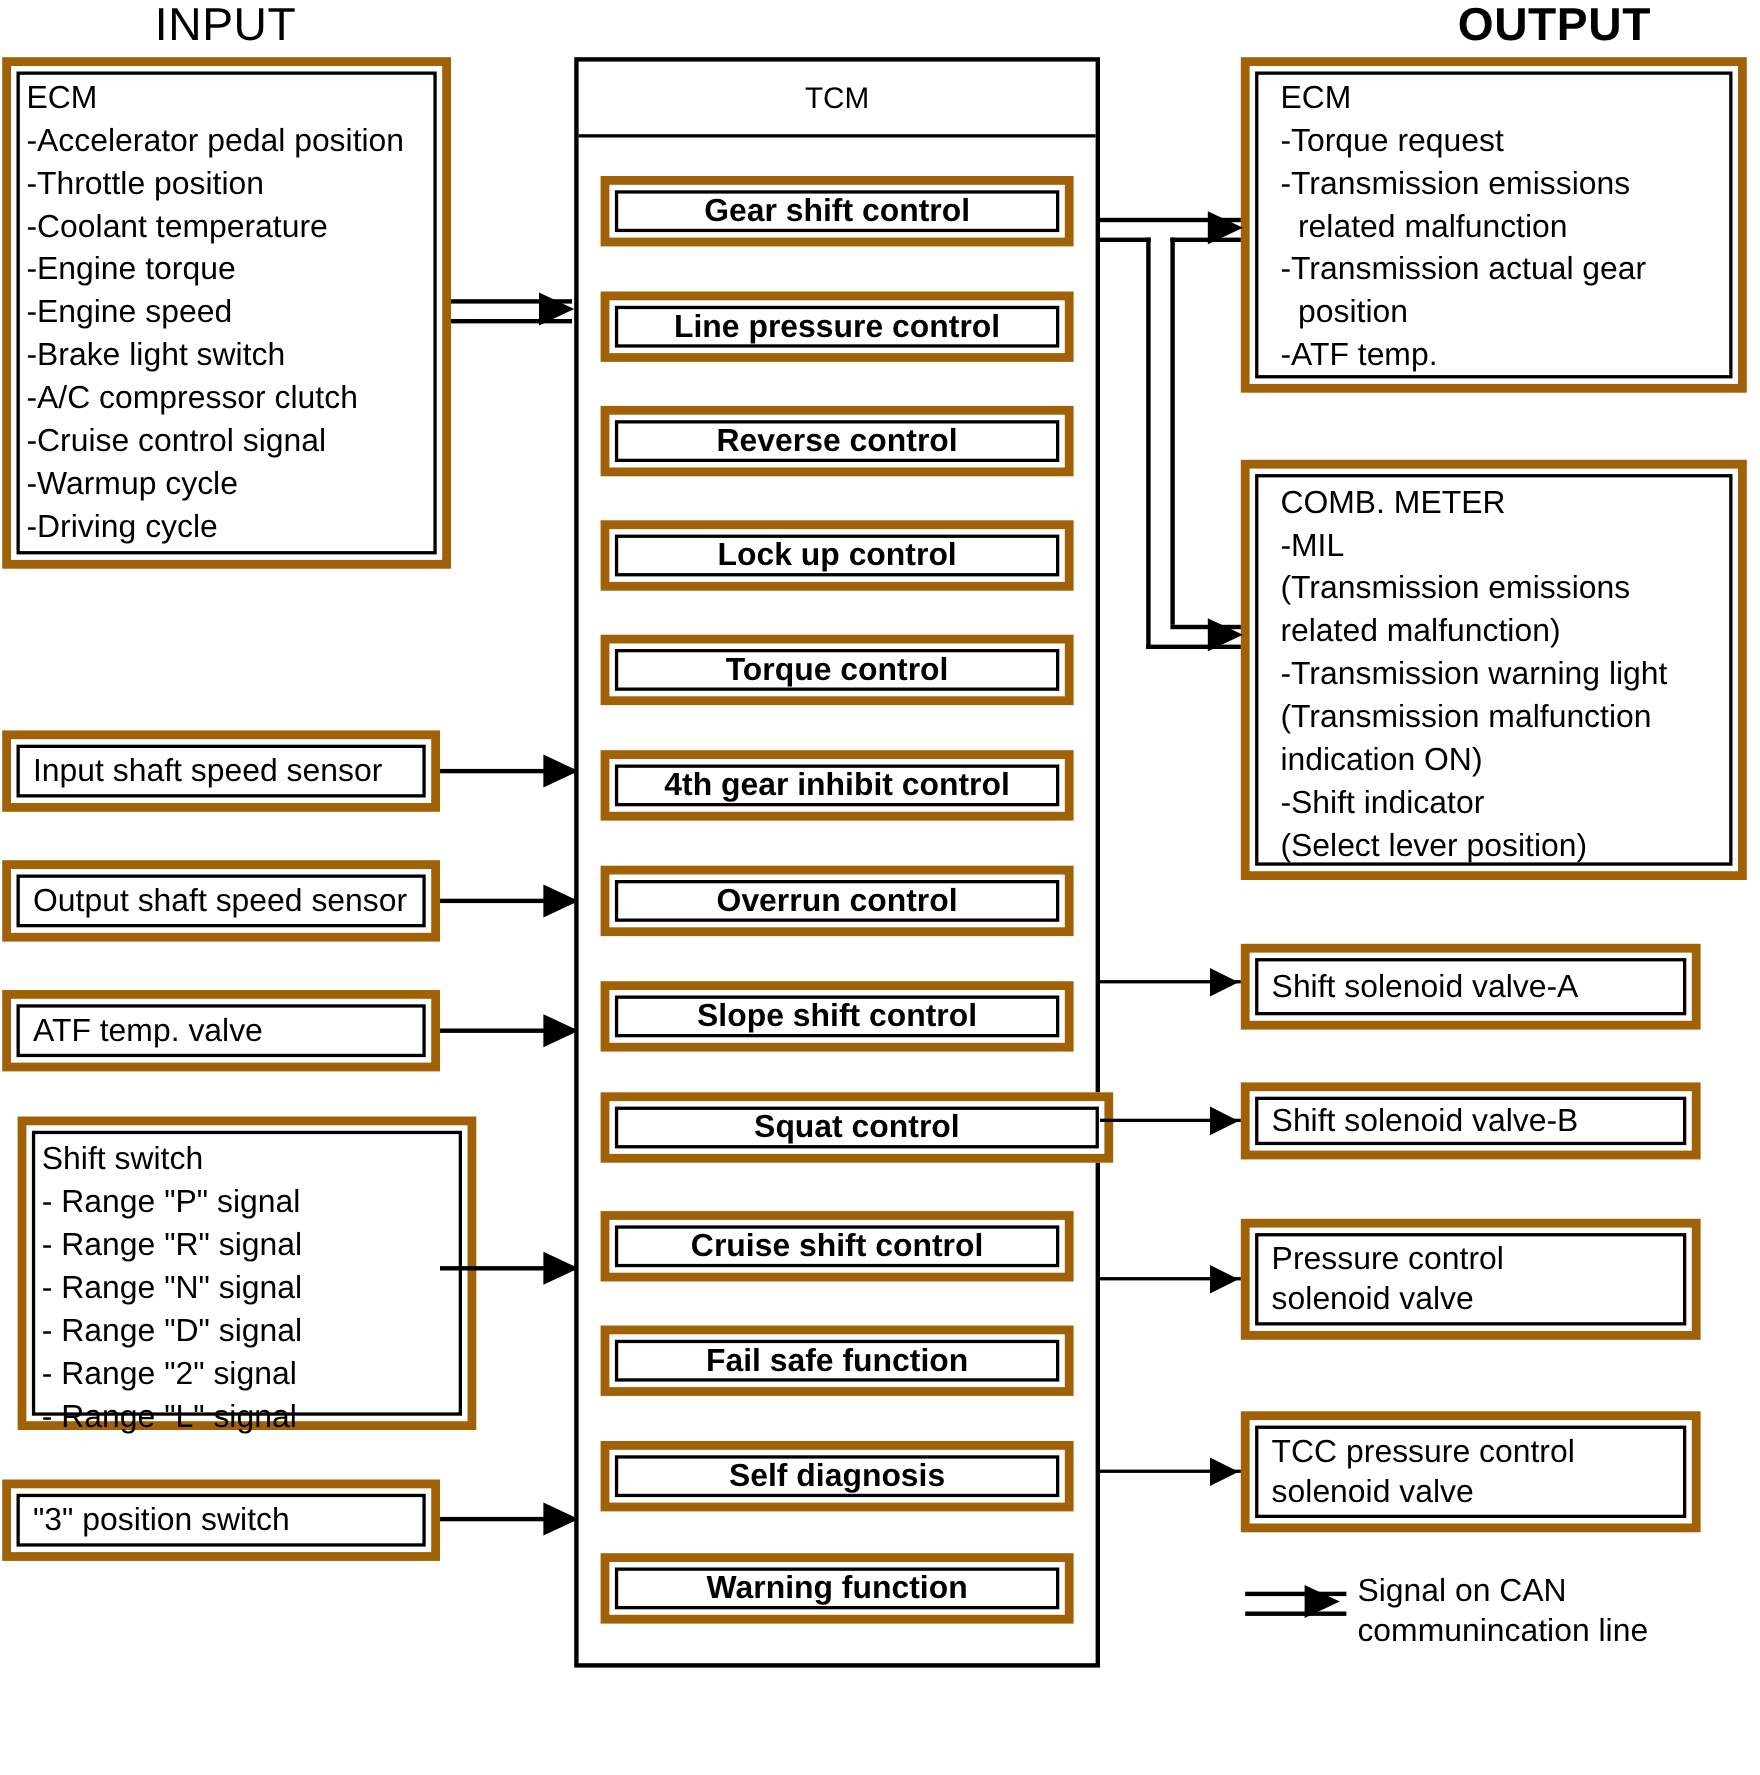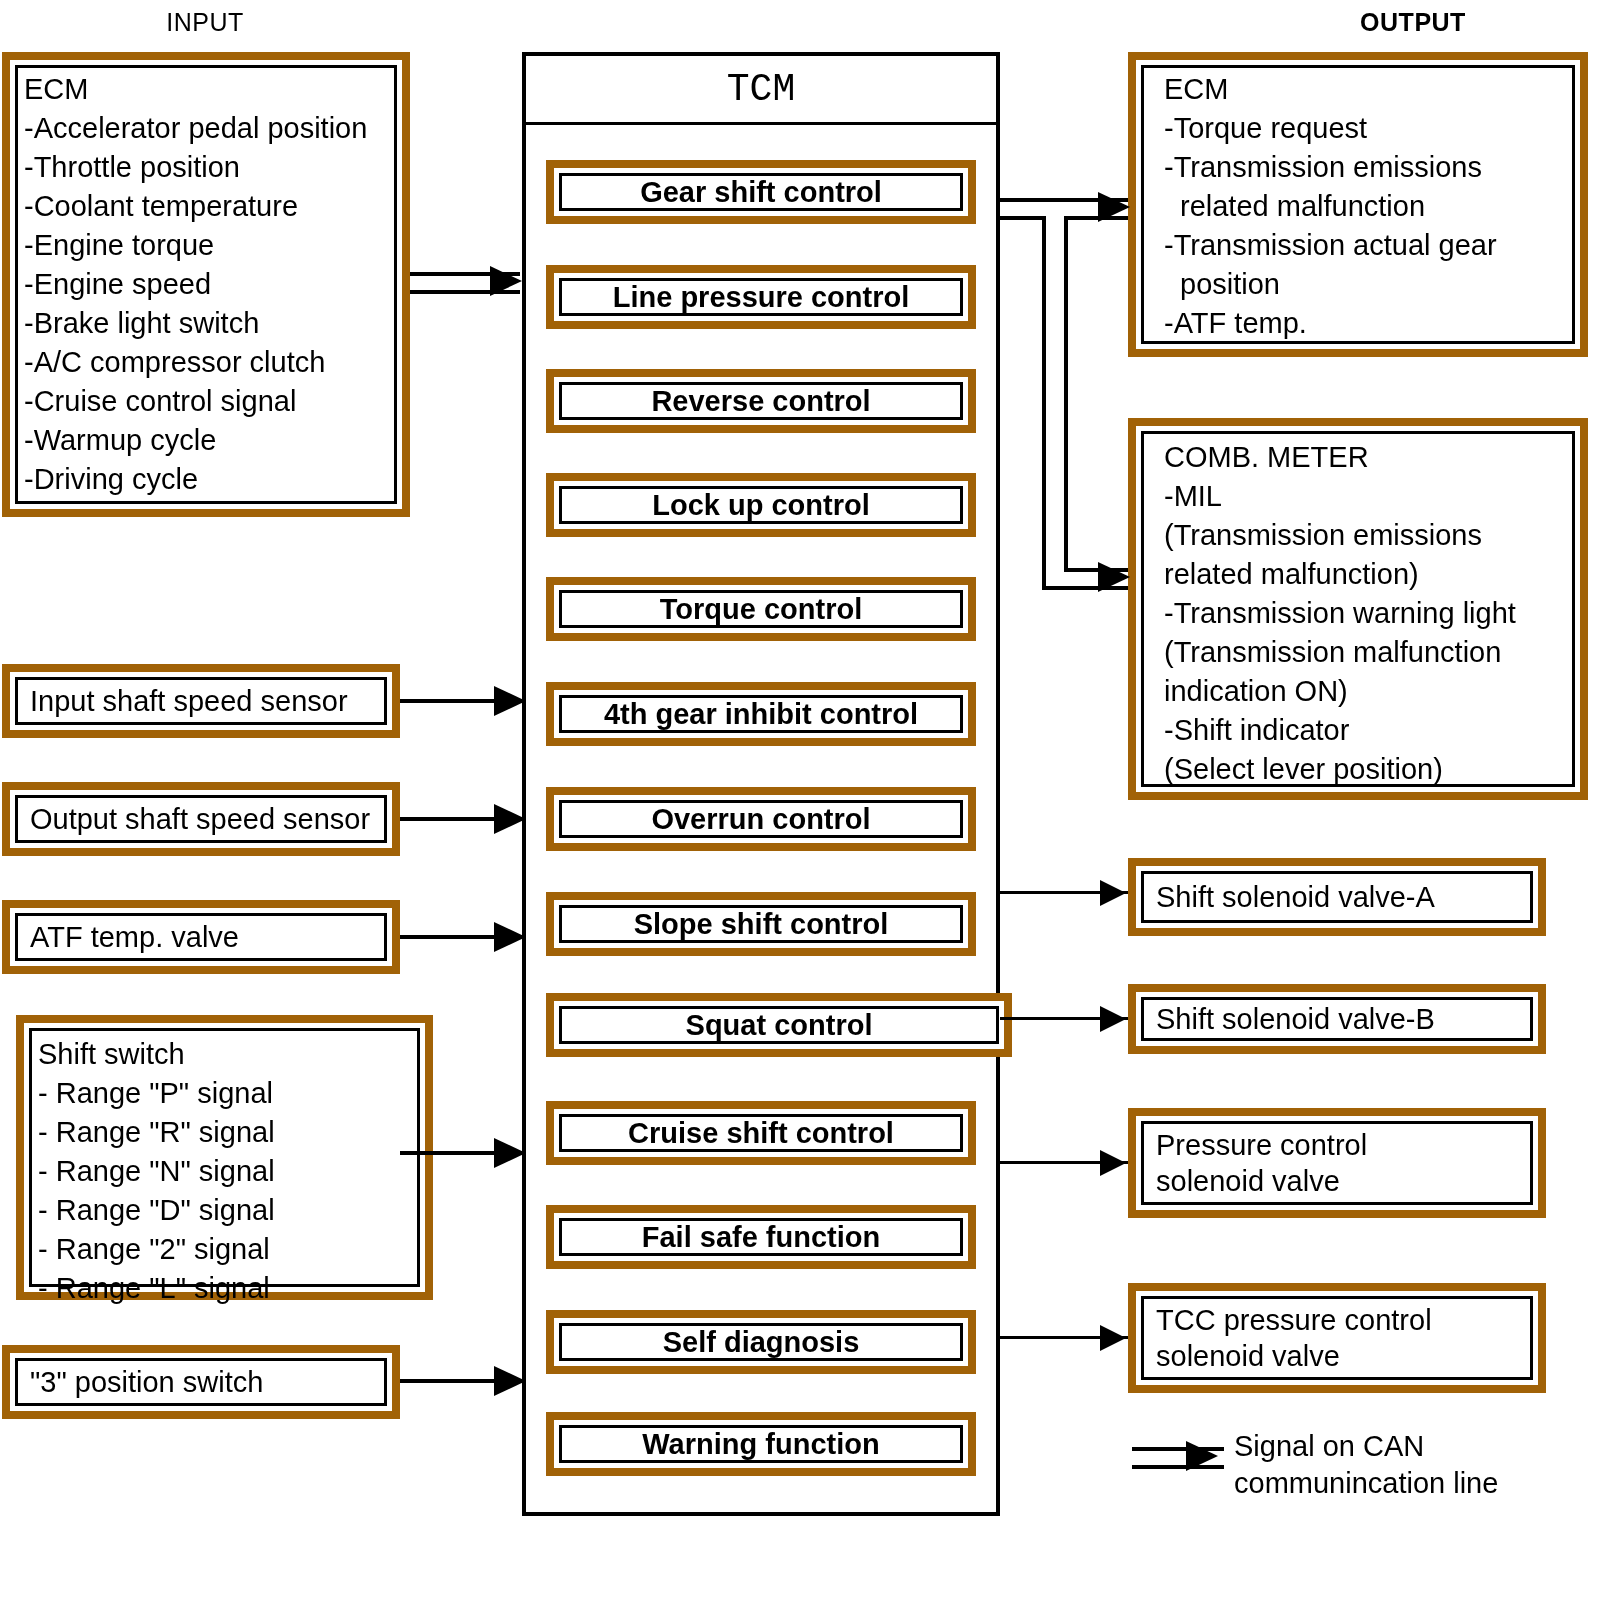--- a/index.html
+++ b/index.html
@@ -15,21 +15,21 @@
     position: relative;
     width: 1600px;
     height: 1614px;
     overflow: hidden;
     background: #ffffff;
   }
   .abs { position: absolute; }
 
   
   .col-heading {
-    font-size: 25px;
+    font-size: 42px;
     font-weight: 400;
     letter-spacing: 0.5px;
     text-align: center;
     line-height: 44px;
   }
 
   
   .dbox {
     position: absolute;
     border: 8px solid #a16207;
@@ -78,23 +78,22 @@
     text-align: center;
     font-size: 29px;
     font-weight: bold;
     line-height: 32px;
     white-space: nowrap;
   }
   .tcm-title {
     position: absolute;
     left: 0; right: 0; top: 0; bottom: 0;
     display: flex; align-items: center; justify-content: center;
-    font-size: 38px;
+    font-size: 27px;
     font-weight: 400;
-    font-family: Liberation Mono, monospace;
   }
 
   
   .box-label {
     position: absolute;
     left: 20px; right: 10px; top: 50%;
     transform: translateY(-50%);
     font-size: 29px;
     line-height: 36px;
   }

